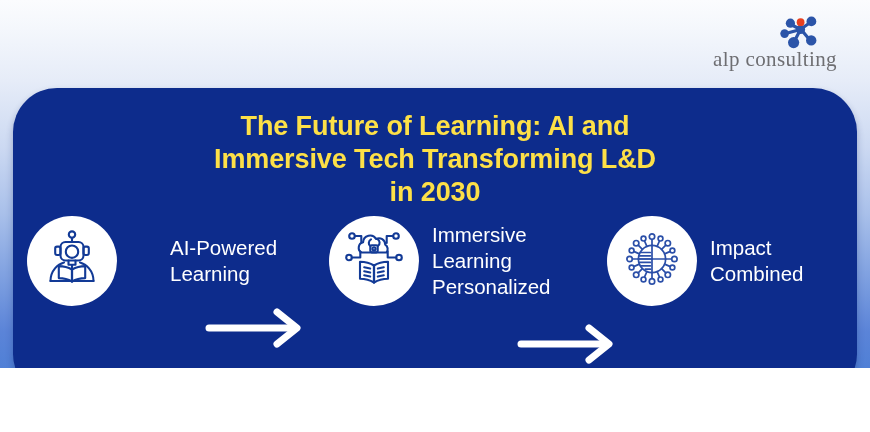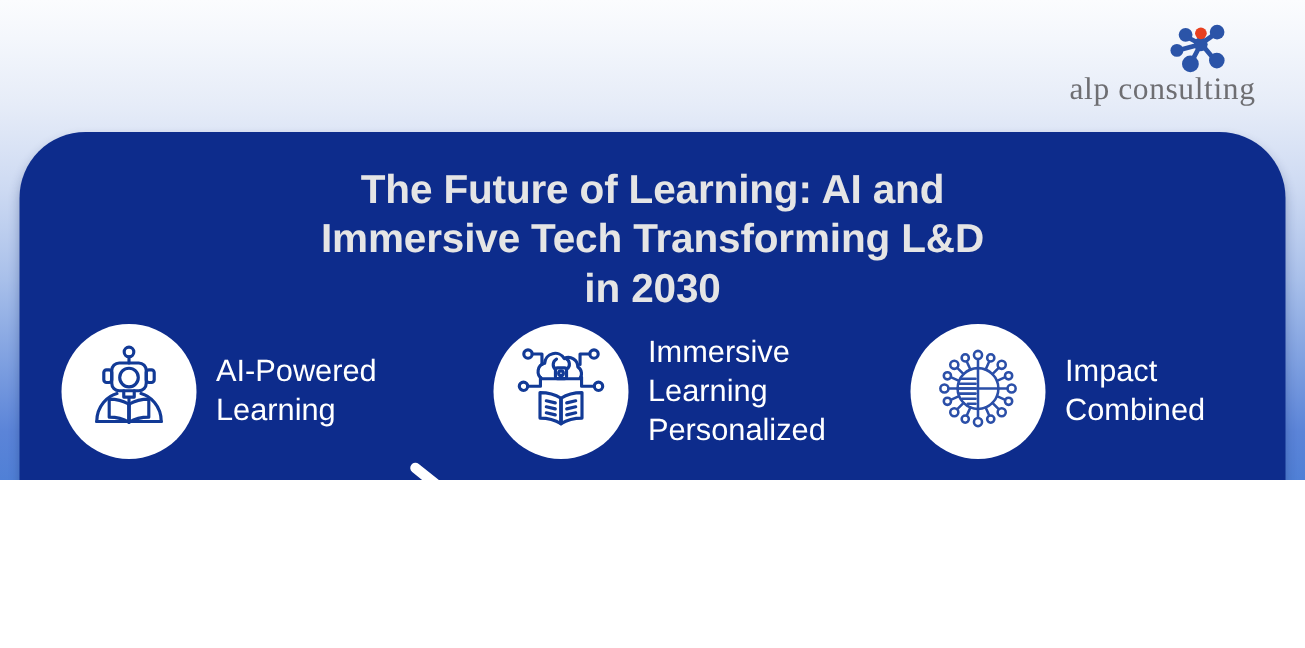--- a/index.html
+++ b/index.html
@@ -9,21 +9,21 @@
   body {
     width: 870px;
     height: 432px;
     overflow: hidden;
     font-family: "Liberation Sans", sans-serif;
   }
 
   .canvas {
     position: relative;
     width: 870px;
-    height: 320px;
+    height: 368px;
     background: linear-gradient(to bottom,
         #fbfcfe 0%,
         #f4f7fc 8%,
         #e6ecf8 22%,
         #ccd9f2 40%,
         #a9c0ea 58%,
         #7d9fe0 76%,
         #5b84d8 90%,
         #5080d6 100%);
     overflow: hidden;
@@ -68,21 +68,21 @@
     border-radius: 44px;
     box-shadow: 0 4px 7px rgba(20, 40, 100, 0.30);
   }
 
   .title {
     position: absolute;
     left: 0;
     top: 22px;
     width: 844px;
     text-align: center;
-    color: #e5e5e5;
+    color: #fde047;
     font-size: 27px;
     font-weight: bold;
     line-height: 1.22;
     letter-spacing: -0.1px;
   }
   .title .tl { display: block; }
 
   
   .steps {
     position: absolute;
@@ -91,21 +91,21 @@
     width: 844px;
     height: 150px;
   }
 
   .step {
     position: absolute;
     top: 0;
     display: flex;
     align-items: center;
   }
-  .step-1 { left: 28px; }
+  .step-1 { left: 14px; gap: 40px; }
   .step-2 { left: 316px; }
   .step-3 { left: 594px; }
 
   .bubble {
     width: 90px;
     height: 90px;
     border-radius: 50%;
     background: #ffffff;
     flex: 0 0 90px;
     display: flex;

